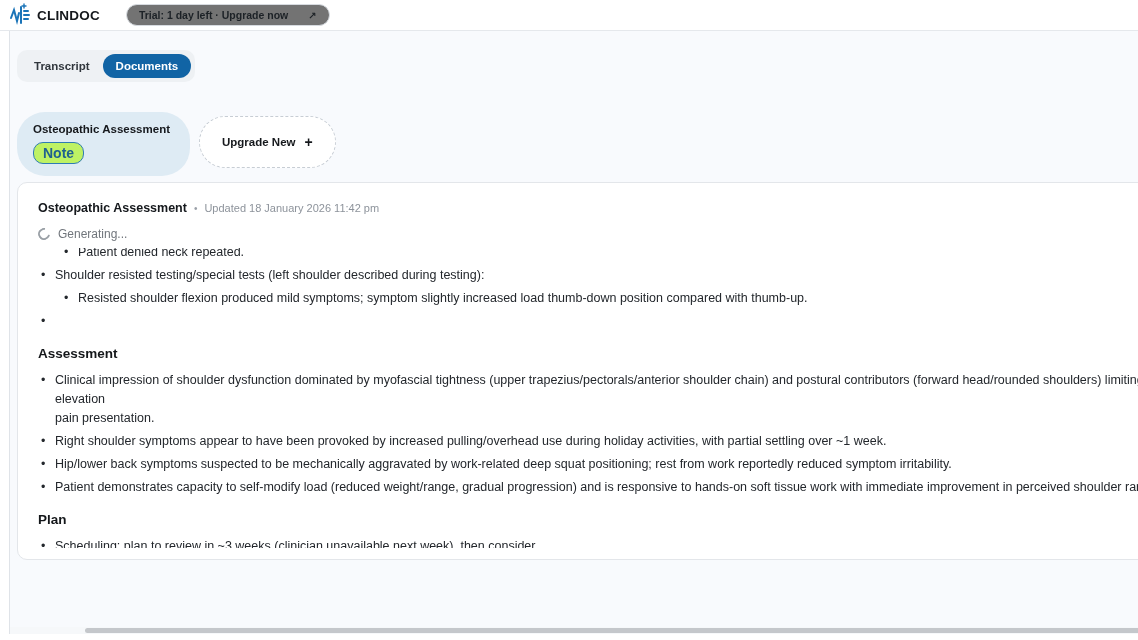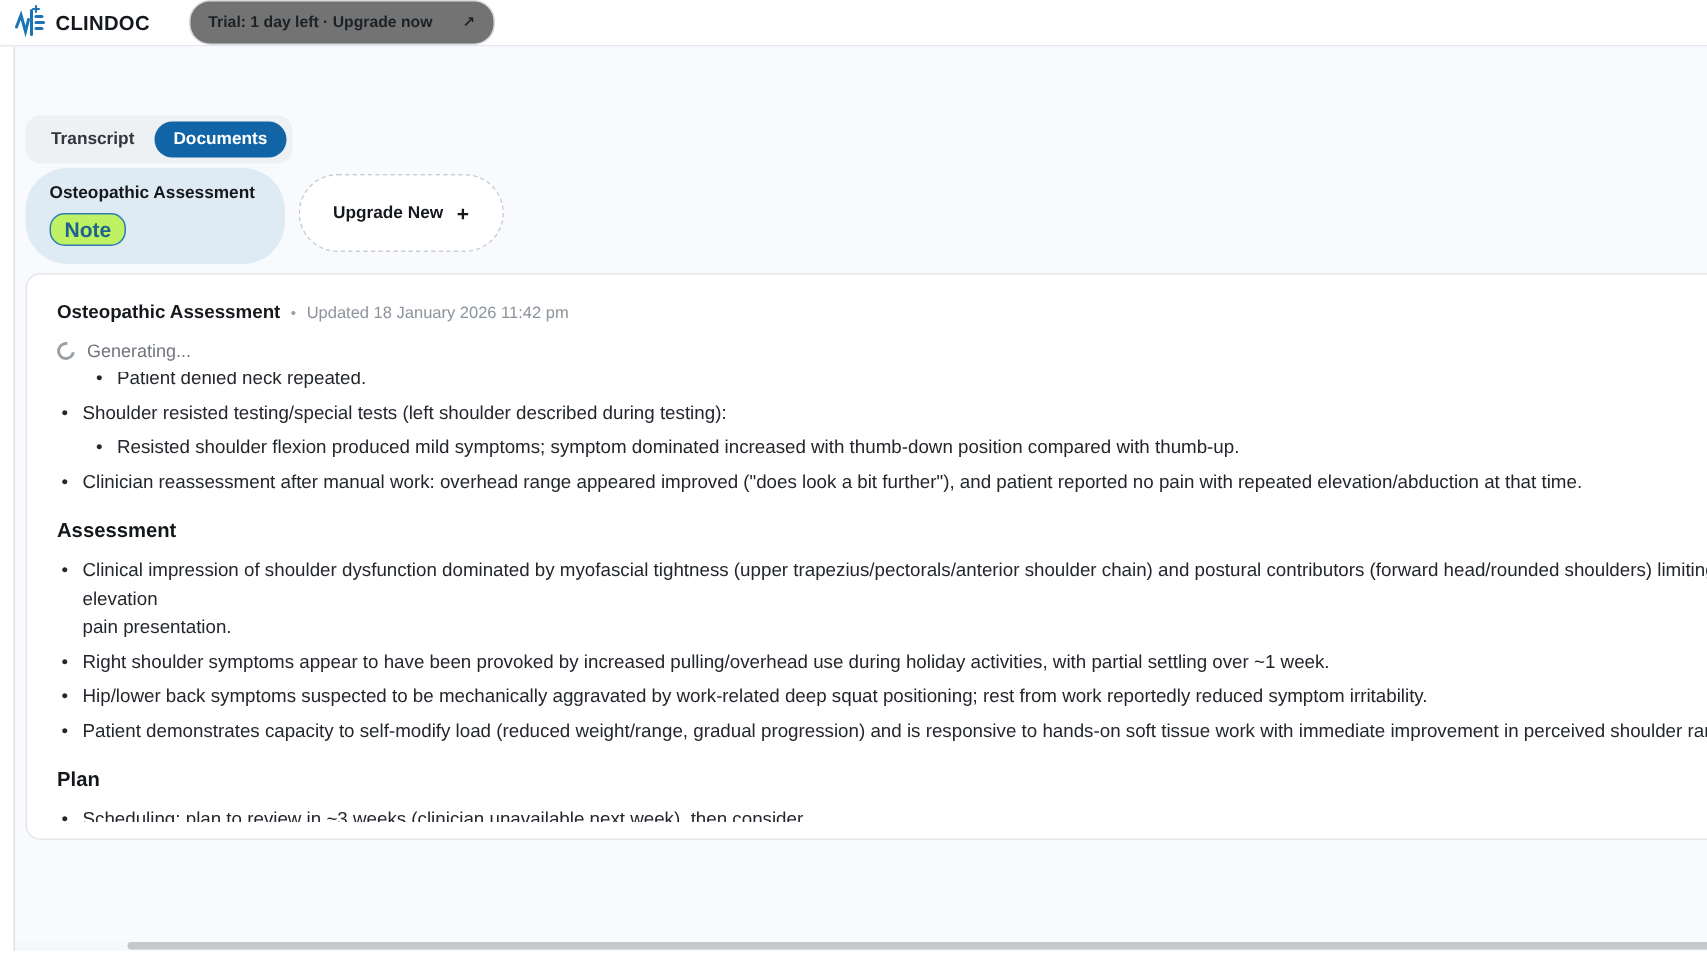--- a/index.html
+++ b/index.html
@@ -1,38 +1,38 @@
 <!DOCTYPE html>
 <html><head>
 <meta charset="utf-8">
 <style>
   * { margin:0; padding:0; box-sizing:border-box; }
   html,body { width:1138px; height:640px; overflow:hidden; background:#ffffff;
     font-family:"Liberation Sans","DejaVu Sans",sans-serif; }
 
   
   .header { position:relative; height:31px; background:#ffffff;
-    border-bottom:1px solid #e5e8ec; display:flex; padding-left:9px; }
+    border-bottom:1px solid #e5e8ec; display:flex; align-items:center; padding-left:9px; }
   .brand { display:flex; align-items:center; gap:4px; }
   .brand-name { font-size:13.5px; font-weight:800; color:#15181c; letter-spacing:.2px; }
   .trial-pill { margin-left:26px; display:flex; align-items:center; gap:20px;
     border:1px solid #d7dbe0; border-radius:14px; padding:4px 12px; background:#737373;
     font-size:10.5px; font-weight:700; color:#1c2126; cursor:pointer; }
   .trial-arrow { font-size:10px; font-weight:700; }
   .top-nav { position:absolute; left:630px; top:0; height:31px; display:flex; align-items:center; gap:18px; }
   .nav-pill { background:#1164a5; color:#fff; border-radius:15px; padding:5px 15px;
     font-size:11px; font-weight:700; cursor:pointer; }
   .nav-plain { color:#5c6670; font-size:11px; font-weight:700; cursor:pointer; }
 
   
   .main { position:relative; margin-left:9px; border-left:1px solid #dfe3e8;
     background:#f8fafd; height:603px; overflow:hidden; }
 
   
-  .tabs { position:absolute; left:7px; top:46px; background:#eef1f4; border-radius:10px;
+  .tabs { position:absolute; left:7px; top:19px; background:#eef1f4; border-radius:10px;
     padding:4px; display:flex; align-items:center; }
   .tab { font-size:11.5px; font-weight:600; color:#31373d; padding:6px 13px; cursor:pointer; }
   .tab.active { background:#1164a5; color:#fff; border-radius:15px; font-weight:700; }
 
   
   .cards-row { position:absolute; left:7px; top:81px; display:flex; gap:9px; align-items:flex-start; }
   .note-card { background:#deebf4; border-radius:28px; padding:11px 20px 12px 16px;
     min-width:148px; cursor:pointer; }
   .note-card-title { font-size:11.5px; font-weight:700; color:#15181c; }
   .note-badge { display:inline-block; margin-top:7px; border:1px solid #2f7cb4; color:#20618f;
@@ -131,25 +131,24 @@
           <div class="doc-li lvl2">
             <span class="marker">•</span>
             <span class="li-text">Patient denied neck repeated.</span>
           </div>
           <div class="doc-li lvl1">
             <span class="marker">•</span>
             <span class="li-text">Shoulder resisted testing/special tests (left shoulder described during testing):</span>
           </div>
           <div class="doc-li lvl2">
             <span class="marker">•</span>
-            <span class="li-text">Resisted shoulder flexion produced mild symptoms; symptom dominated increased with thumb-down position compared with thumb-up.</span>
+            <span class="li-text">Resisted shoulder flexion produced mild symptoms; symptom slightly increased load thumb-down position compared with thumb-up.</span>
           </div>
           <div class="doc-li lvl1">
             <span class="marker">•</span>
-            <span class="li-text">Clinician reassessment after manual work: overhead range appeared improved ("does look a bit further"), and patient reported no pain with repeated elevation/abduction at that time.</span>
           </div>
           <div class="doc-heading">Assessment</div>
           <div class="doc-li lvl1">
             <span class="marker">•</span>
             <span class="li-text">Clinical impression of shoulder dysfunction dominated by myofascial tightness (upper trapezius/pectorals/anterior shoulder chain) and postural contributors (forward head/rounded shoulders) limiting end-range elevation
 pain presentation.</span>
           </div>
           <div class="doc-li lvl1">
             <span class="marker">•</span>
             <span class="li-text">Right shoulder symptoms appear to have been provoked by increased pulling/overhead use during holiday activities, with partial settling over ~1 week.</span>

